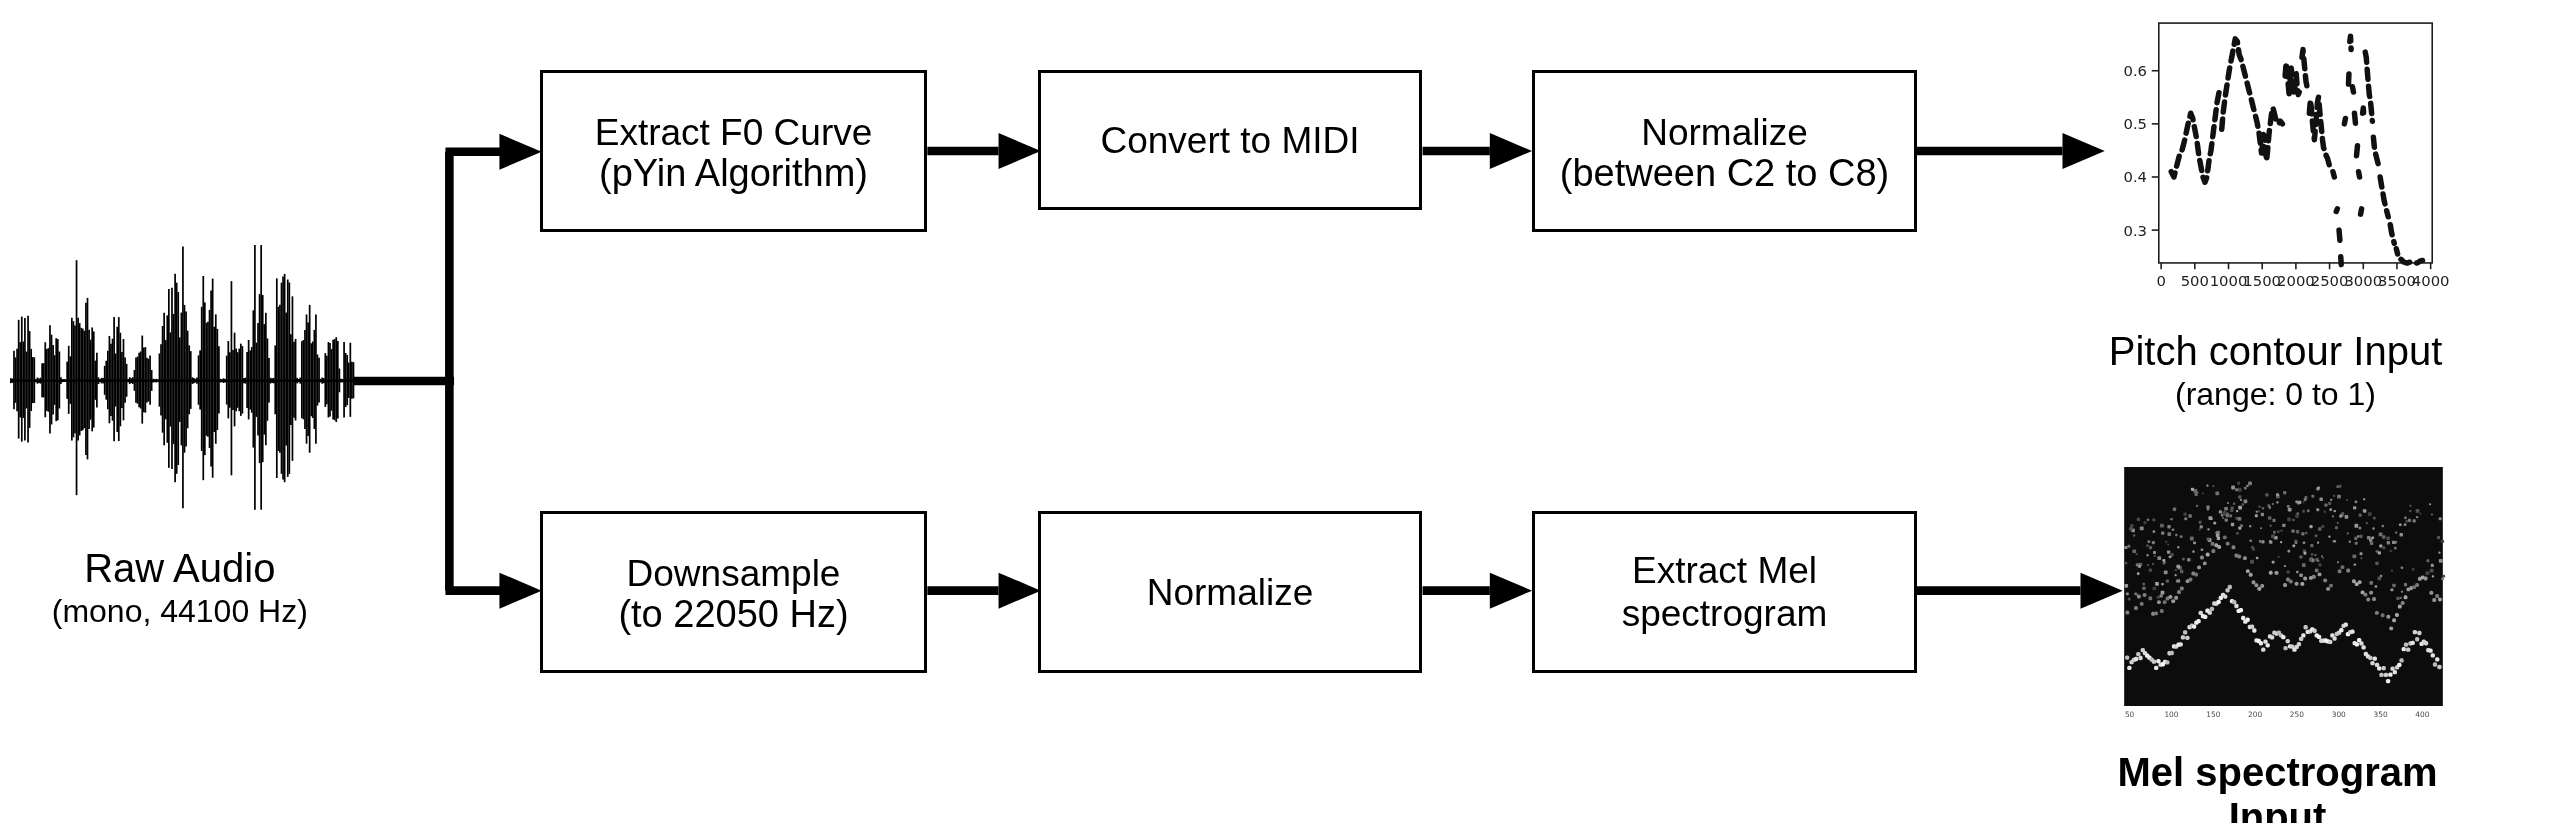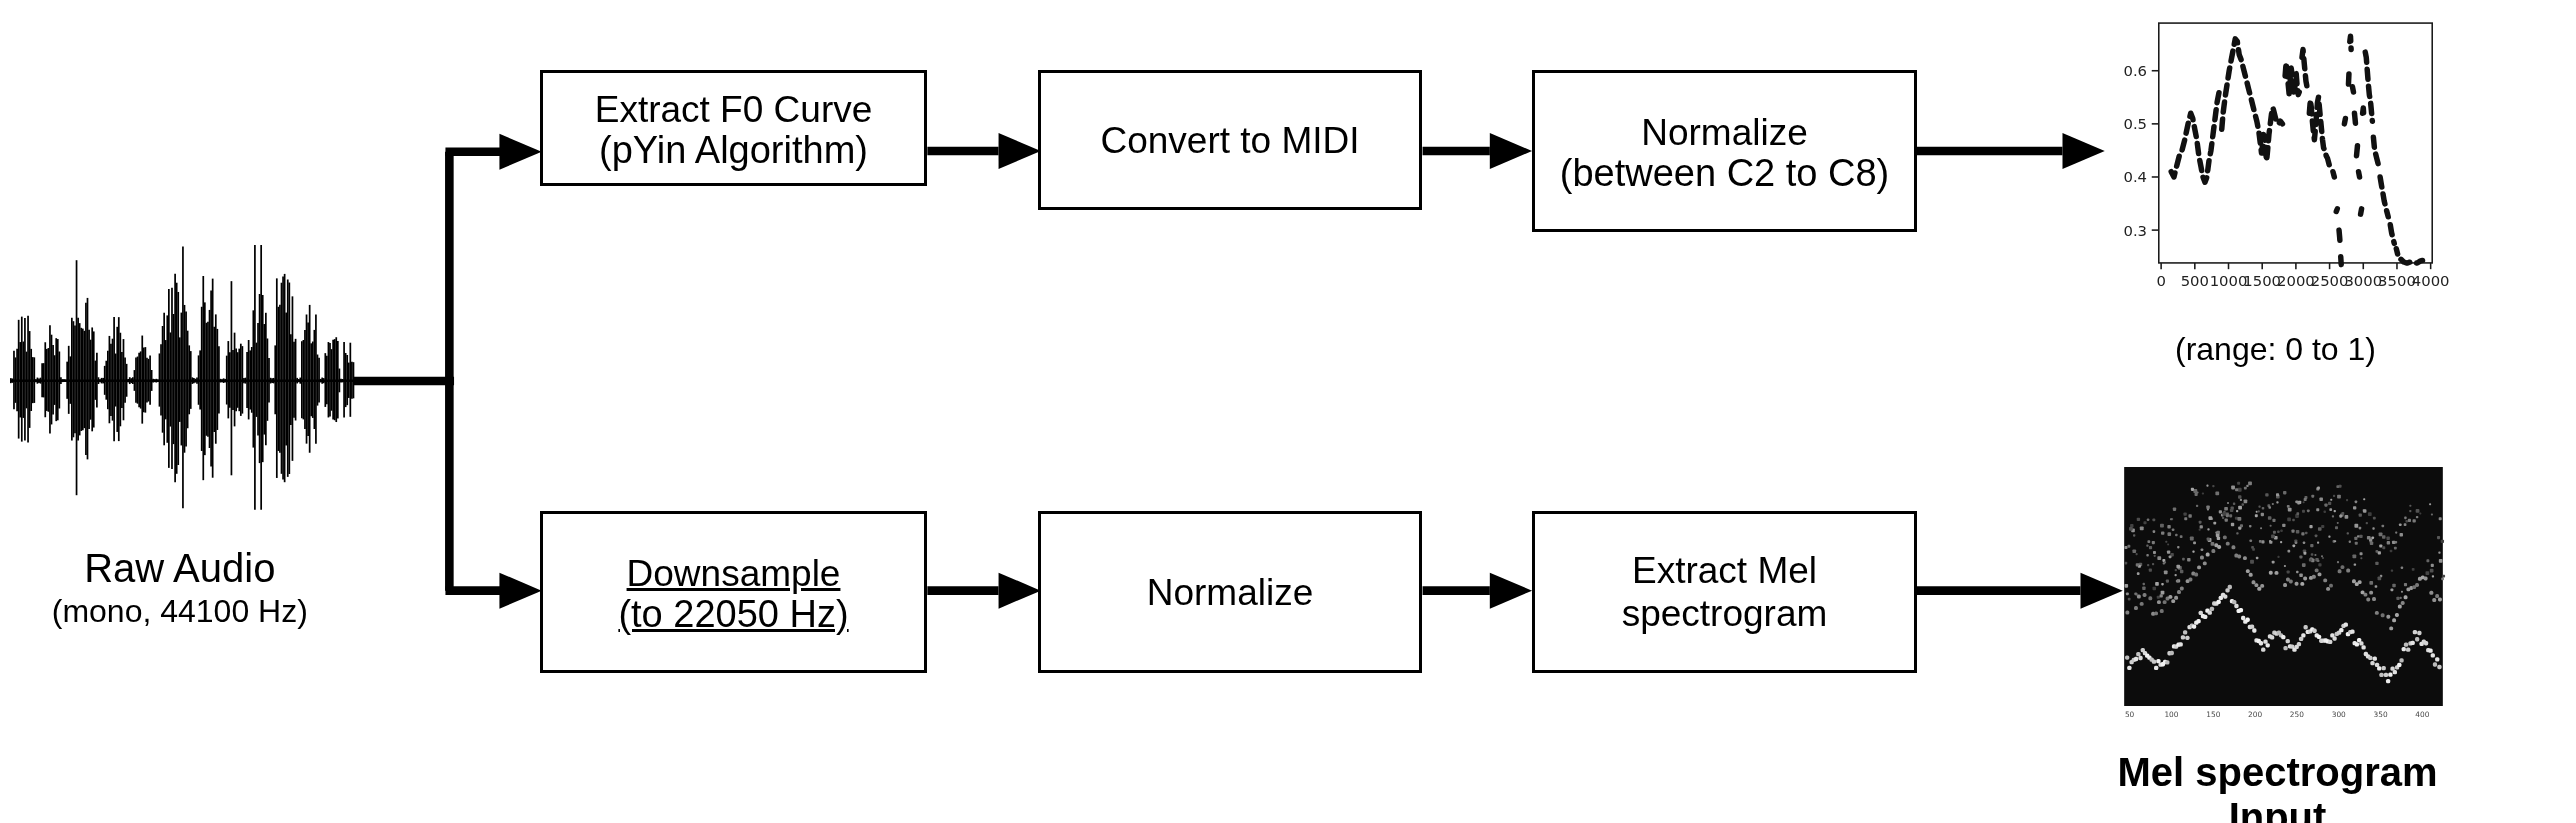--- a/index.html
+++ b/index.html
@@ -297,34 +297,34 @@
       <line x1="442" y1="183.25252505484968" x2="442" y2="186.6601011978928" stroke="#000" stroke-width="2.2"></line>
       <line x1="444" y1="181.18233689107" x2="444" y2="188.6267799534835" stroke="#000" stroke-width="2.2"></line>
       <line x1="2" y1="185" x2="444" y2="185" stroke="#000" stroke-width="3"></line>
     </svg>
 
   <div class="caption" style="left:7.8px;top:546px;width:344px;">
     <div class="main">Raw Audio</div>
     <div class="sub">(mono, 44100 Hz)</div>
   </div>
 
-  <div class="box" style="left:540px;top:70px;width:387px;height:116px;">
+  <div class="box" style="left:540px;top:70px;width:387px;height:162px;">
     <span class="title">Extract F0 Curve</span>
     <span class="subtitle">(pYin Algorithm)</span>
   </div>
   <div class="box" style="left:1038px;top:70px;width:384px;height:140px;">
     <span class="title">Convert to MIDI</span>
 
   </div>
   <div class="box" style="left:1532px;top:70px;width:385px;height:162px;">
     <span class="title">Normalize</span>
     <span class="subtitle">(between C2 to C8)</span>
   </div>
 
-  <div class="box" style="left:540px;top:511px;width:387px;height:162px;text-decoration:underline;">
+  <div class="box" style="left:540px;top:511px;width:387px;height:162px;">
     <span class="title">Downsample</span>
     <span class="subtitle">(to 22050 Hz)</span>
   </div>
   <div class="box" style="left:1038px;top:511px;width:384px;height:162px;">
     <span class="title">Normalize</span>
 
   </div>
   <div class="box" style="left:1532px;top:511px;width:385px;height:162px;align-items:center;">
     <span class="title wrap-2">Extract Mel spectrogram</span>
 
@@ -378,20 +378,21 @@
       <path d="M 261.9 116.4 L 262.8 109.6 L 263.6 123.2" fill="none" stroke="#111111" stroke-width="7" stroke-linecap="round" stroke-linejoin="round" stroke-dasharray="13 9"></path>
       <path d="M 265.3 38.2 L 266.6 45.0 L 267.9 62.0 L 269.2 79.0 L 270.5 92.6 L 271.8 99.4 L 273.1 113.0 L 274.4 126.6" fill="none" stroke="#111111" stroke-width="7" stroke-linecap="round" stroke-linejoin="round" stroke-dasharray="13 9"></path>
       <path d="M 275.7 147.0 L 277.0 160.6 L 278.3 167.4 L 280.0 174.2 L 281.7 181.0" fill="none" stroke="#111111" stroke-width="7" stroke-linecap="round" stroke-linejoin="round" stroke-dasharray="13 9"></path>
       <path d="M 284.3 198.0 L 286.0 208.2 L 287.8 218.4 L 289.5 228.6 L 291.2 235.4 L 292.9 242.2 L 294.7 249.0" fill="none" stroke="#111111" stroke-width="7" stroke-linecap="round" stroke-linejoin="round" stroke-dasharray="13 9"></path>
       <path d="M 297.3 259.2 L 299.0 269.4 L 300.7 276.2 L 302.4 283.0" fill="none" stroke="#111111" stroke-width="7" stroke-linecap="round" stroke-linejoin="round" stroke-dasharray="13 9"></path>
       <path d="M 305.0 289.8 L 306.7 296.6" fill="none" stroke="#111111" stroke-width="7" stroke-linecap="round" stroke-linejoin="round" stroke-dasharray="13 9"></path>
       <path d="M 311.0 303.4 L 314.5 306.8 L 318.8 308.2 L 323.1 306.8 L 327.4 307.5 L 331.8 308.2 L 336.1 305.4 L 338.6 304.8" fill="none" stroke="#111111" stroke-width="7" stroke-linecap="round" stroke-linejoin="round" stroke-dasharray="13 9"></path>
     </svg>
 
   <div class="caption" style="left:2080px;top:329px;width:391px;">
+    <div class="main">Pitch contour Input</div>
     <div class="sub">(range: 0 to 1)</div>
   </div>
 
   <svg id="mel-plot" class="plot-frame" style="left:2124px;top:467px;" width="319" height="239" viewBox="0 0 408 306">
       <rect x="0" y="0" width="408" height="306" fill="#0c0c0c"></rect>
       <rect x="1.1" y="241.2" width="5.5" height="5.5" rx="2" fill="rgb(188,188,188)"></rect>
       <rect x="3.9" y="254.5" width="5.5" height="5.5" rx="2" fill="rgb(226,226,226)"></rect>
       <rect x="6.8" y="247.0" width="5.5" height="5.5" rx="2" fill="rgb(209,209,209)"></rect>
       <rect x="9.6" y="244.1" width="5.5" height="5.5" rx="2" fill="rgb(199,199,199)"></rect>
       <rect x="12.5" y="243.1" width="5.5" height="5.5" rx="2" fill="rgb(228,228,228)"></rect>

